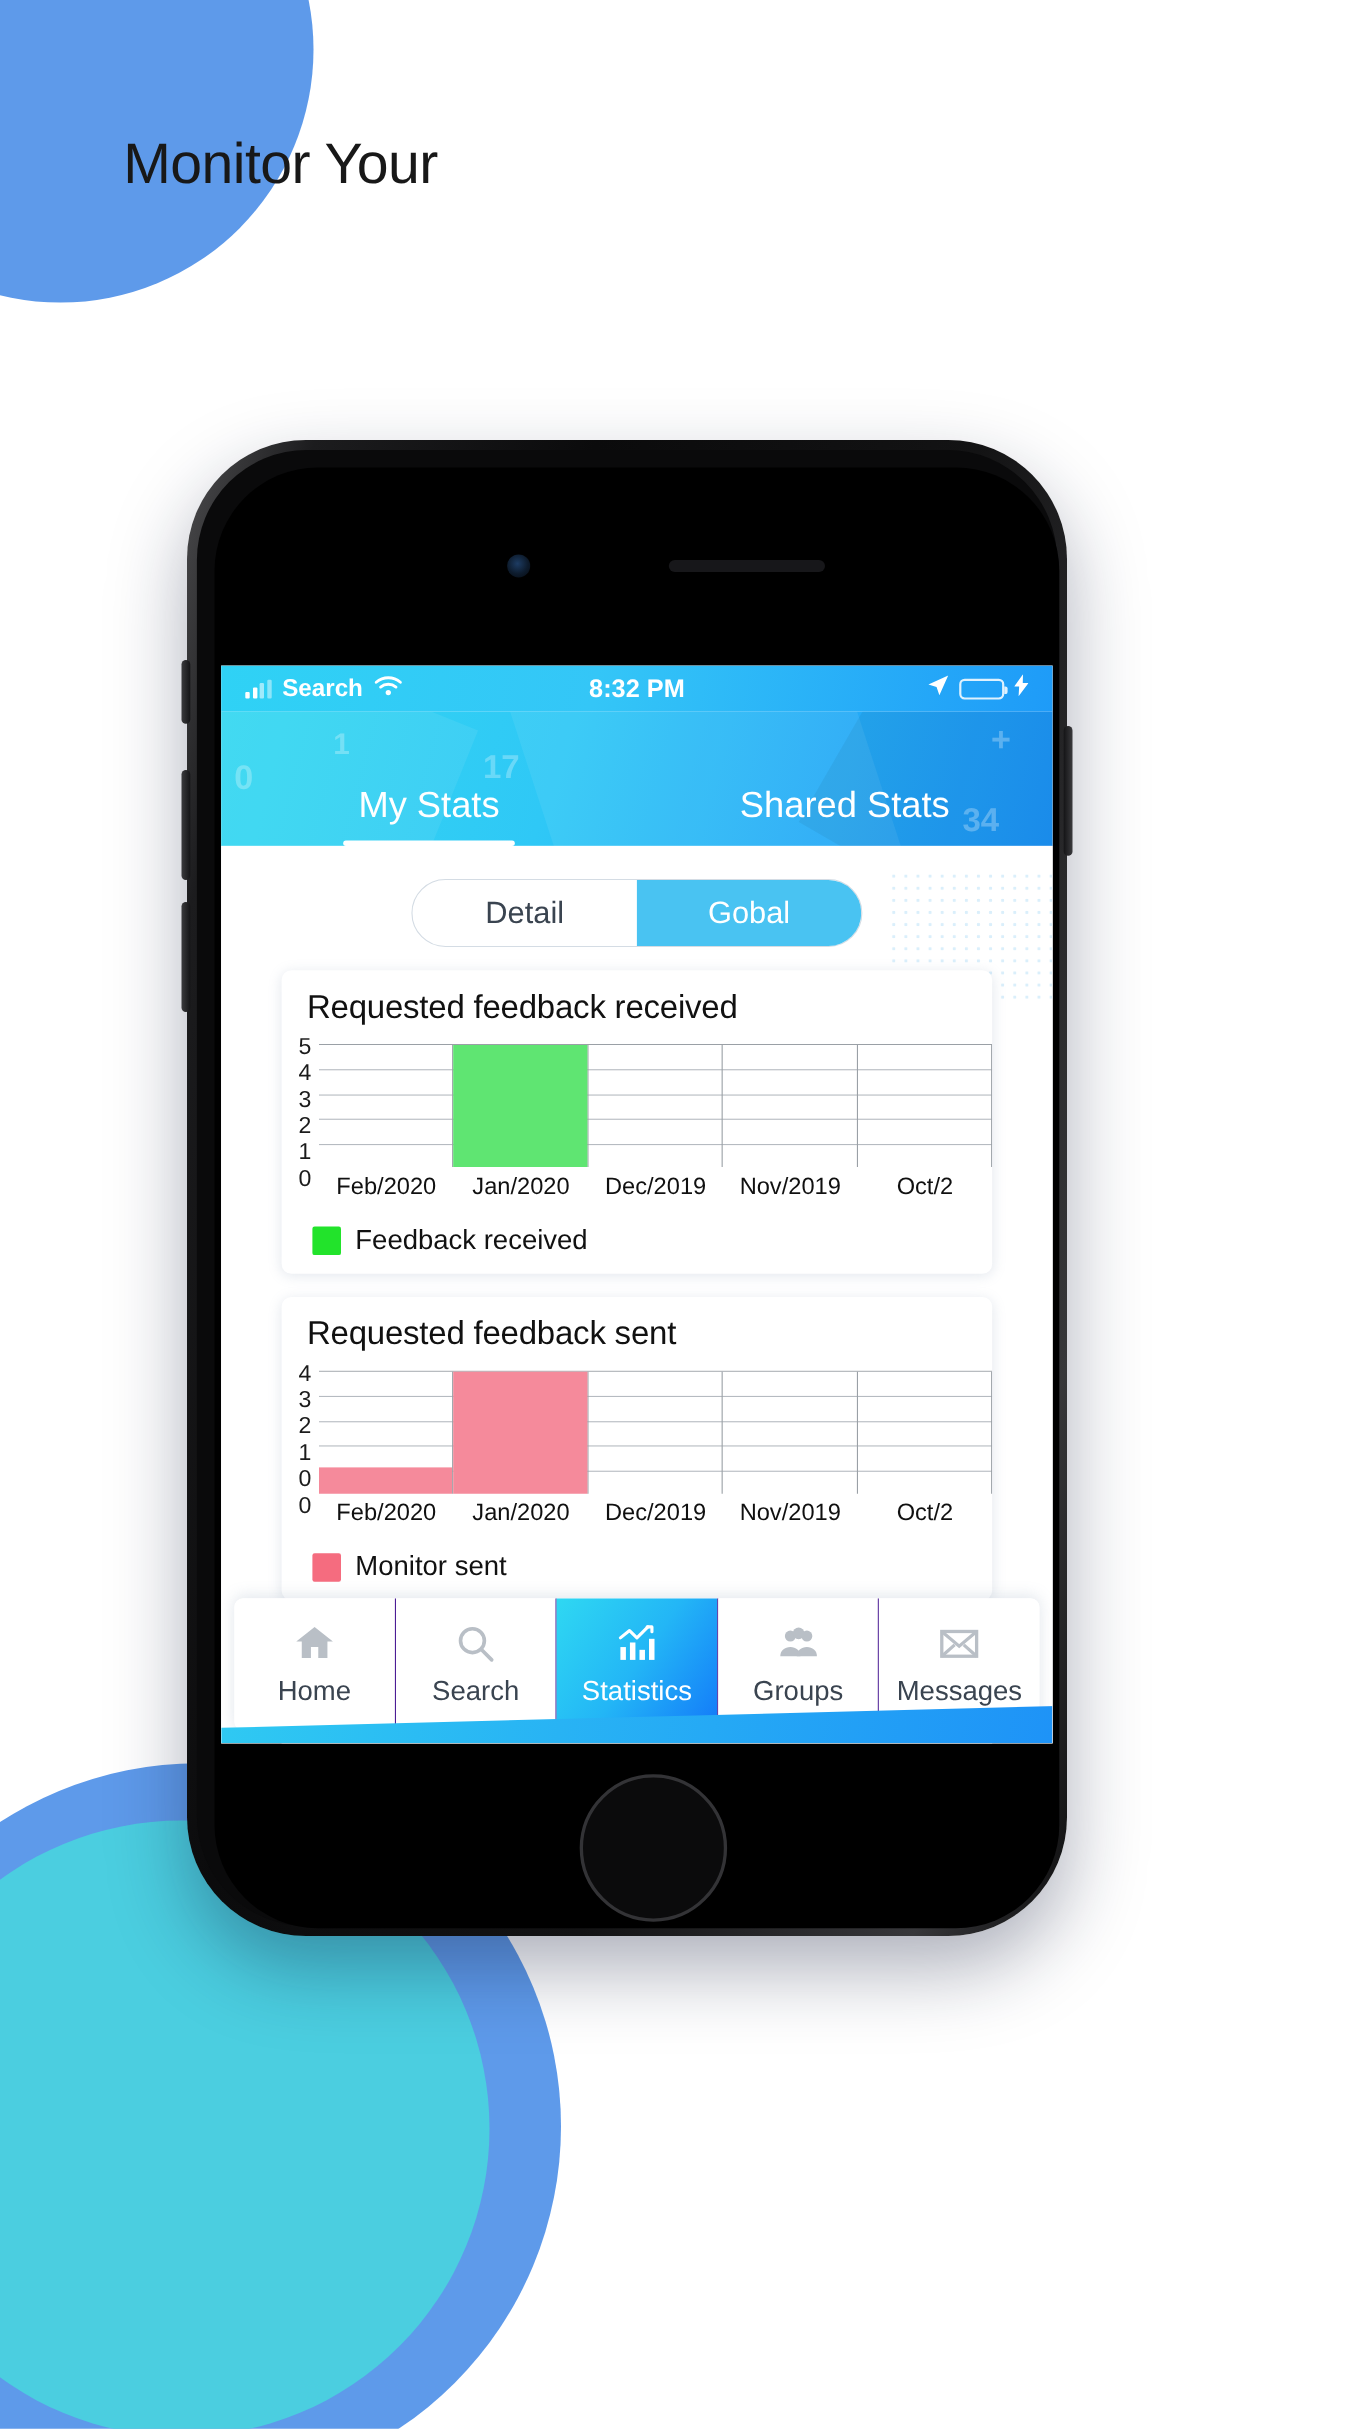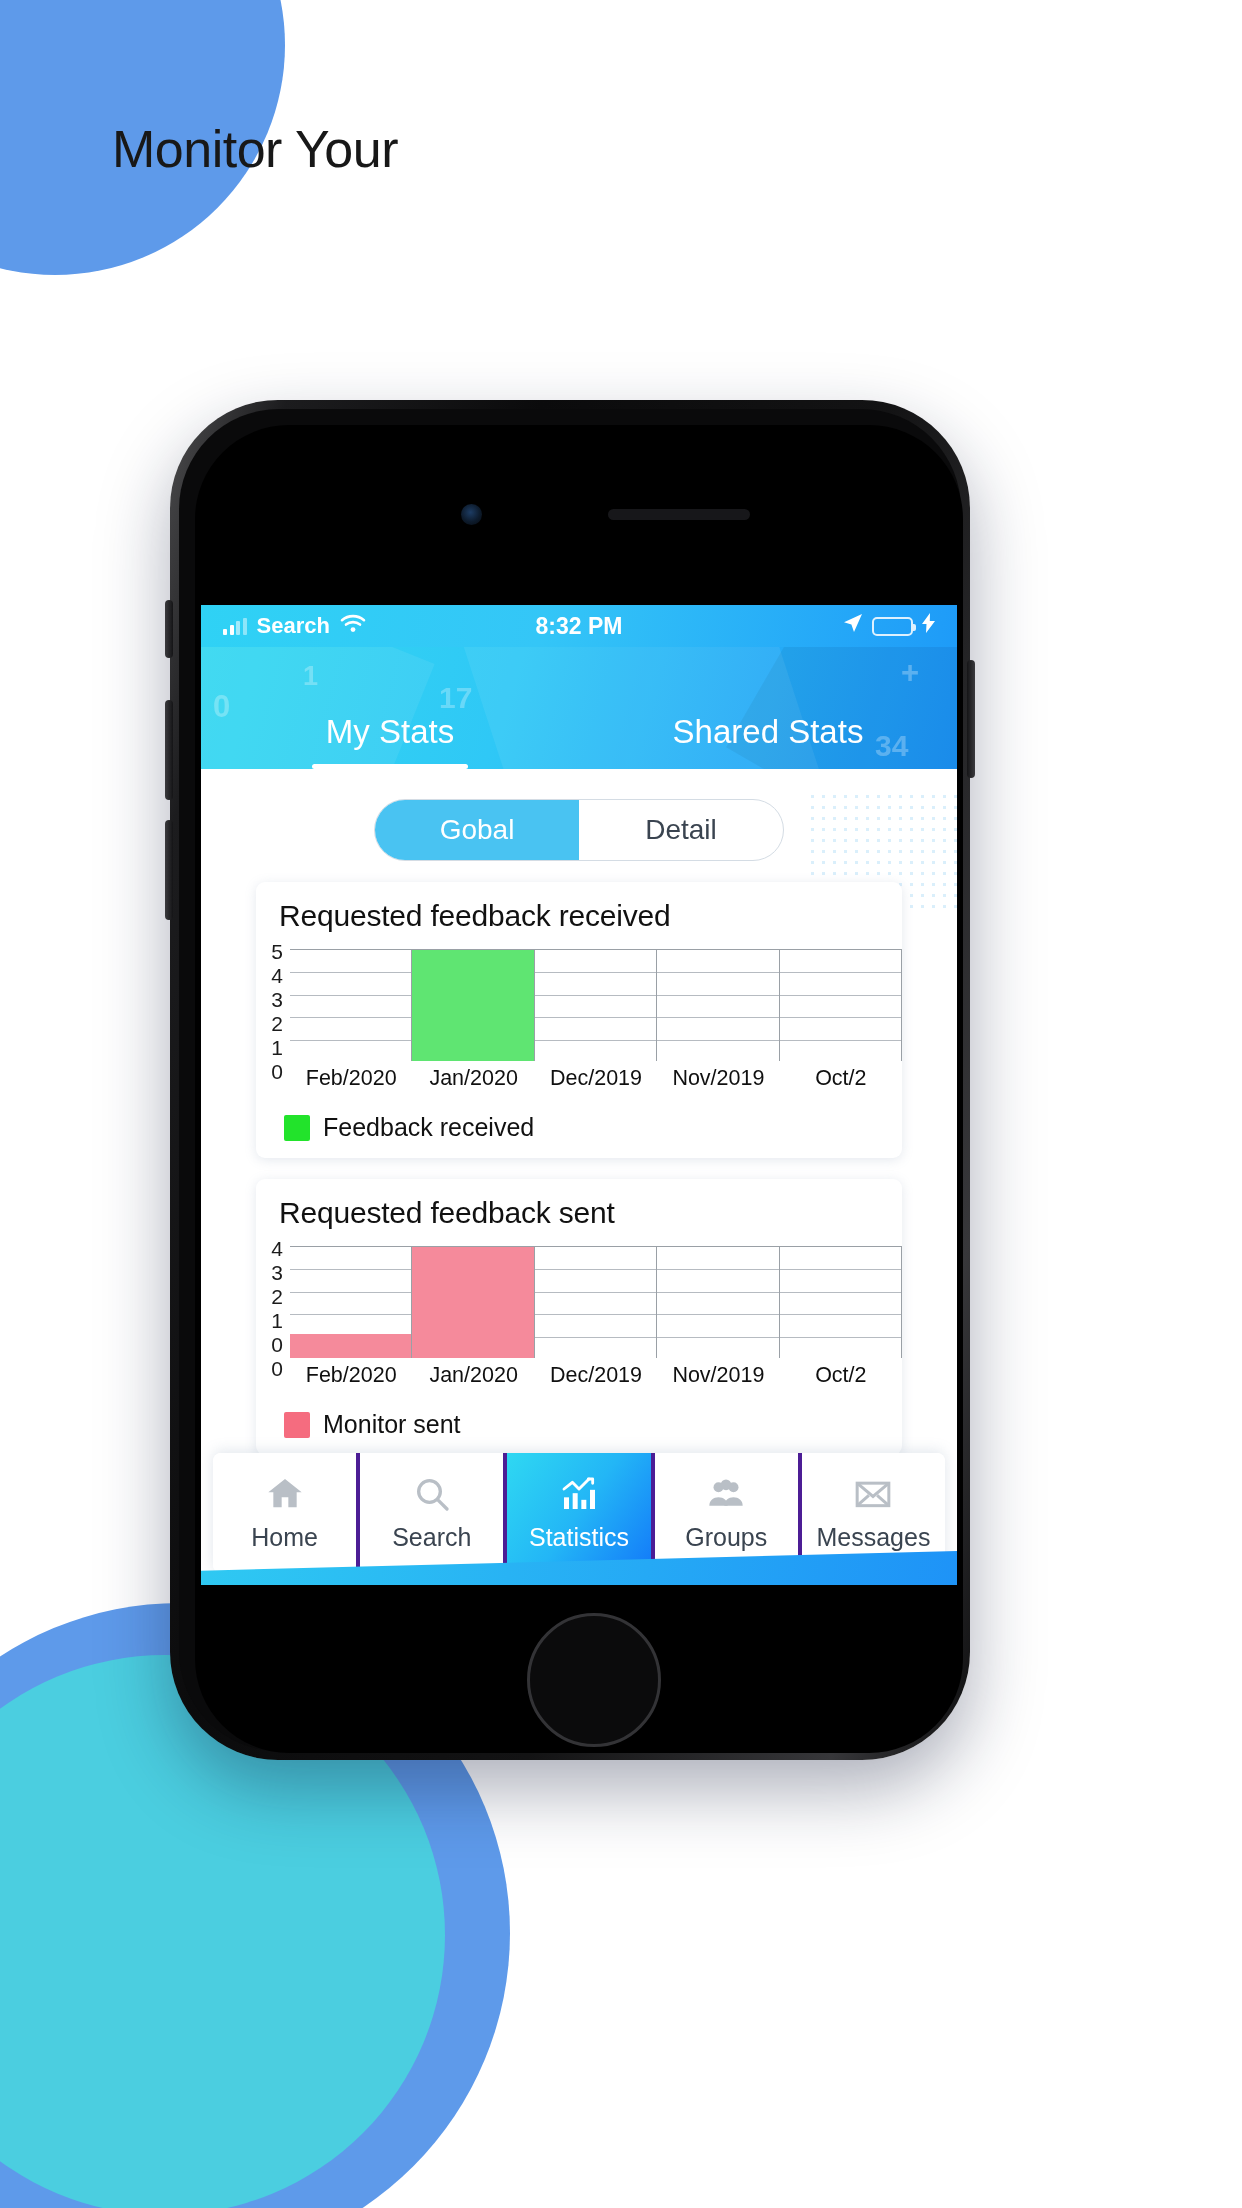--- a/index.html
+++ b/index.html
@@ -199,21 +199,21 @@
 
   
   #bottom-nav{
     position:absolute;left:12px;right:12px;bottom:12px;height:120px;
     background:#ffffff;border-radius:8px;display:flex;overflow:hidden;
     box-shadow:0 -2px 14px rgba(120,140,170,.22);
   }
   .nav-item{
     flex:1;display:flex;flex-direction:column;align-items:center;justify-content:center;
     gap:9px;color:#3A4450;font-size:25px;background:#fff;
-    border-right:4px solid #4c1d95;
+    border-right:1px solid #4c1d95;
   }
   .nav-item:last-child{border-right:none;}
   .nav-item.active{
     background:linear-gradient(125deg,#2FD8F2 0%,#23B6F6 50%,#1379F9 100%);
     color:#ffffff;
   }
   .nav-icon{width:40px;height:40px;display:block;}
   .nav-icon svg{width:40px;height:40px;display:block;}
 
   
@@ -302,22 +302,22 @@
               <div class="tab">
                 <span>Shared Stats</span>
               </div>
             </div>
           </div>
 
           <div id="app-body">
             <div class="dots-deco"></div>
 
             <div id="segmented">
+              <div class="seg">Detail</div>
               <div class="seg active">Gobal</div>
-              <div class="seg">Detail</div>
             </div>
 
             <div class="card">
               <div class="card-title">Requested feedback received</div>
               <div class="chart">
                 <div class="y-axis">
                   <span>5</span>
                   <span>4</span>
                   <span>3</span>
                   <span>2</span>

